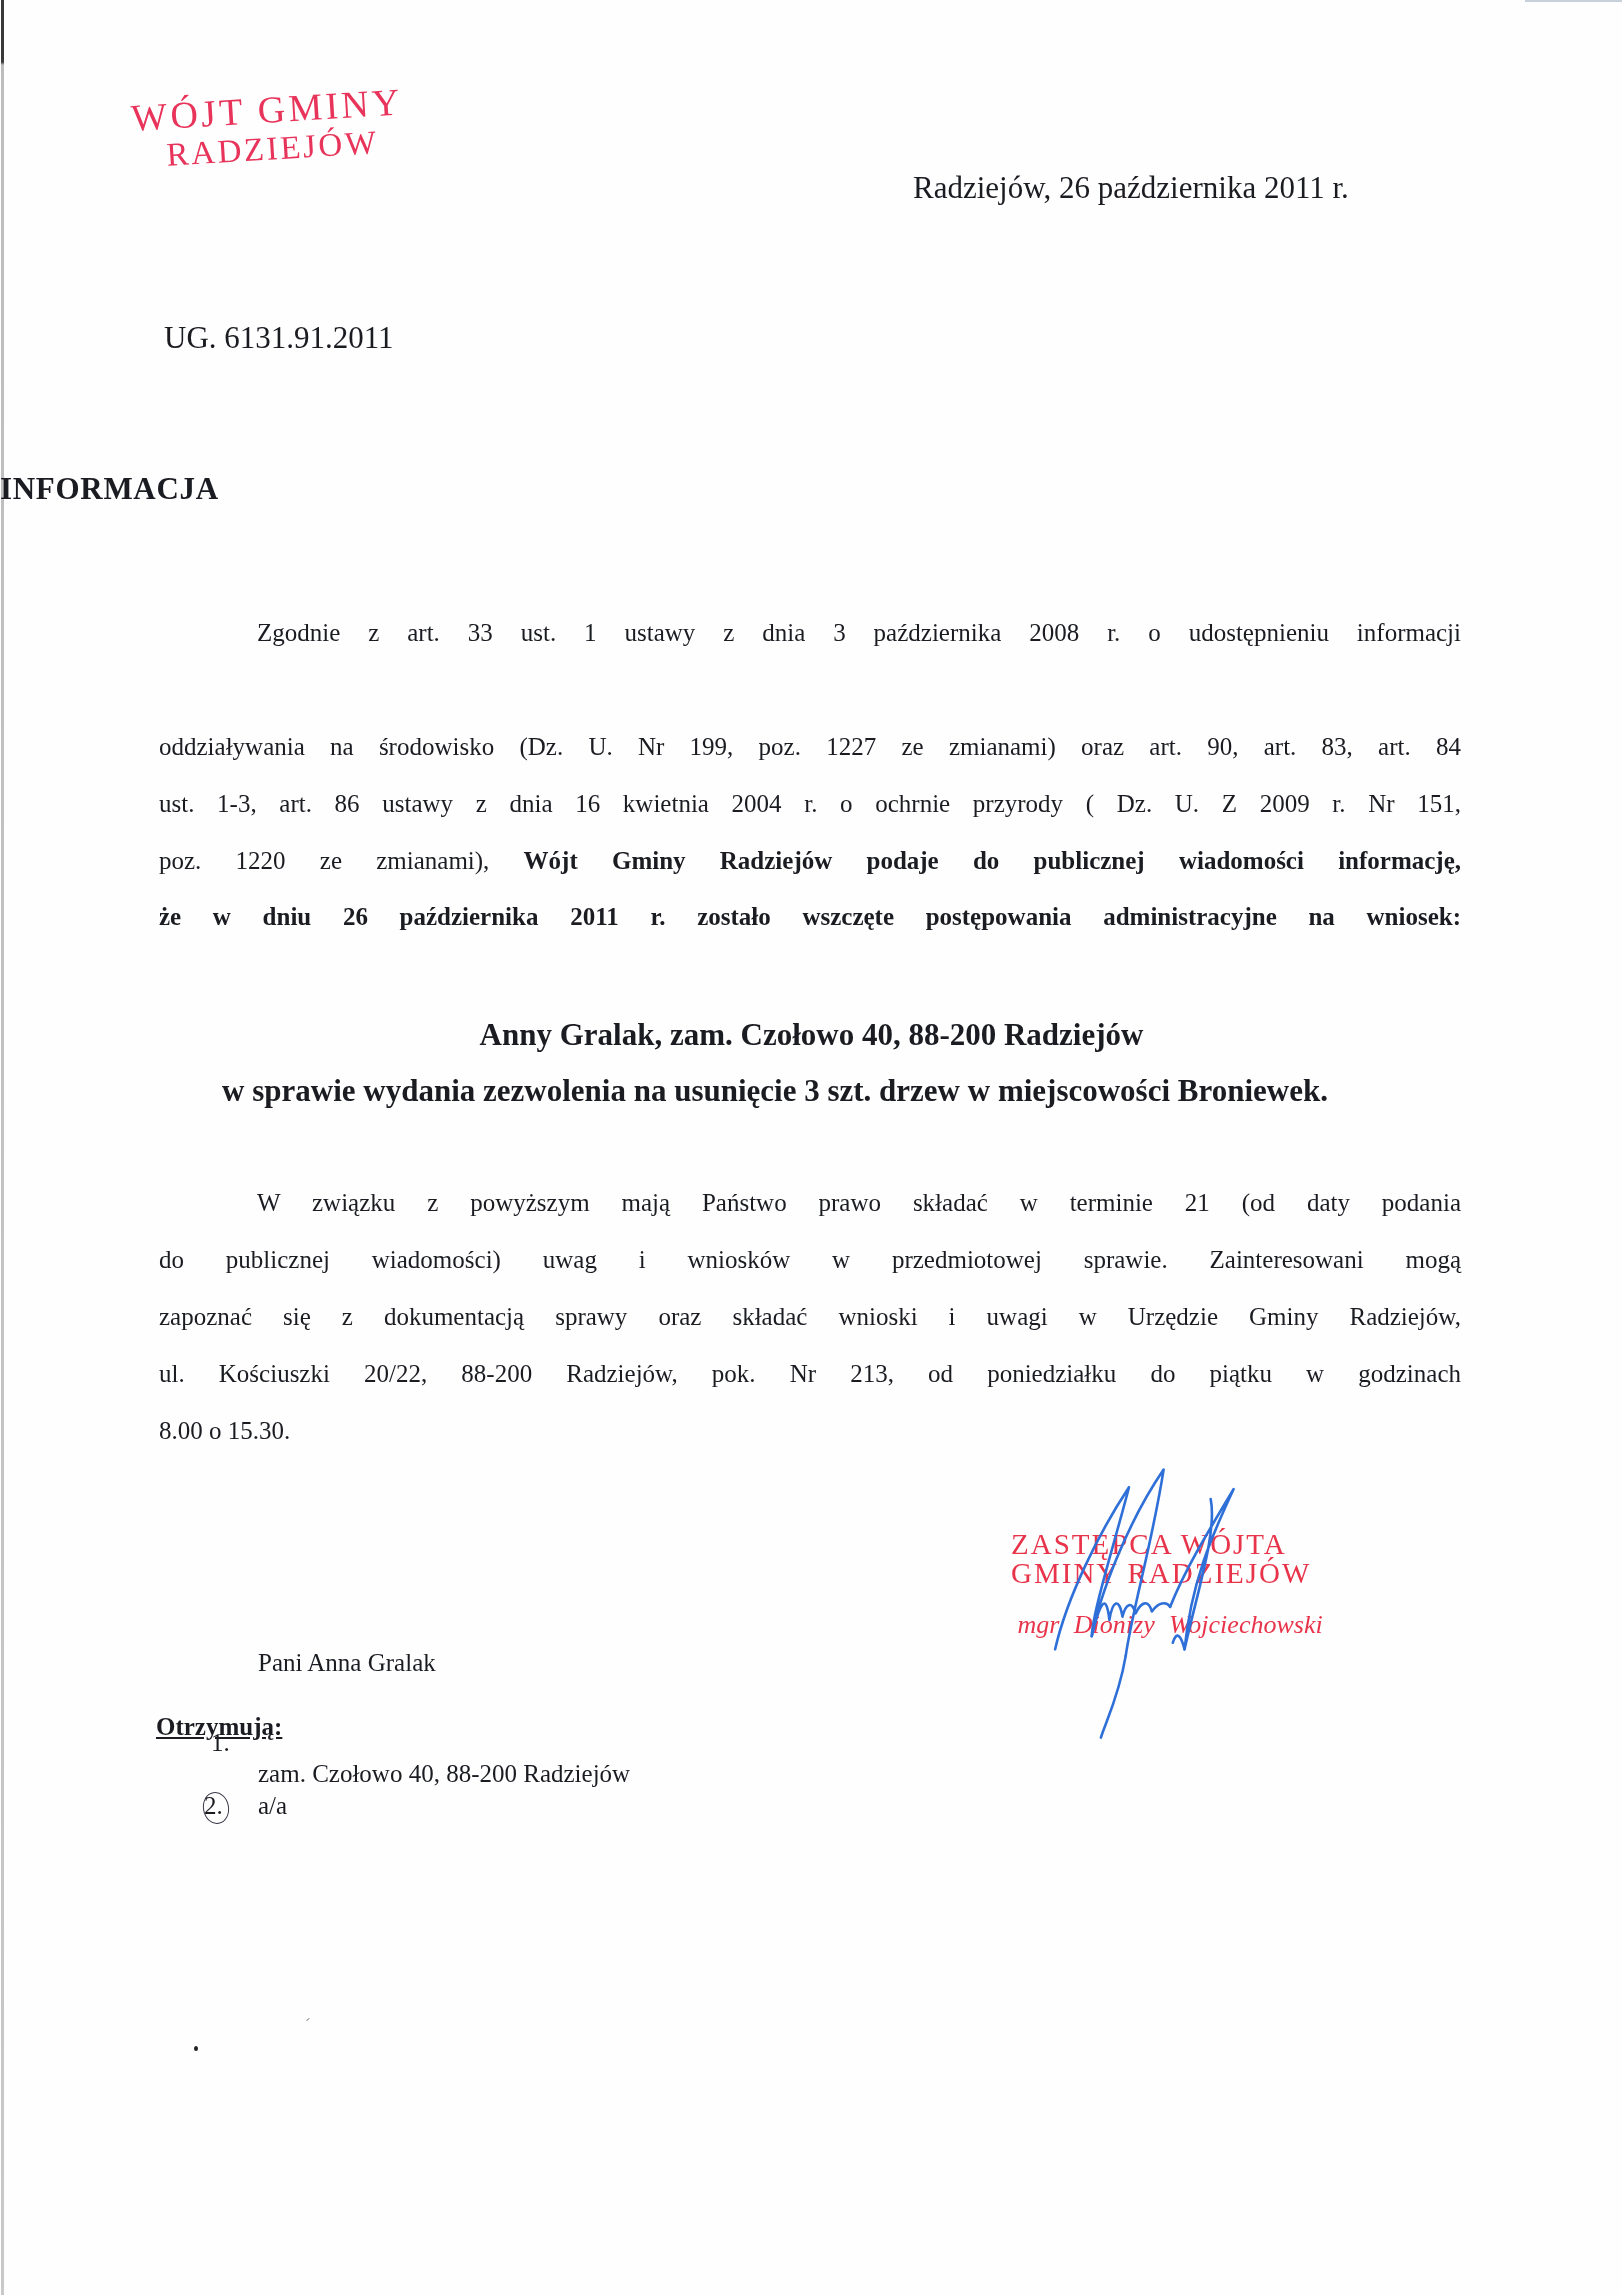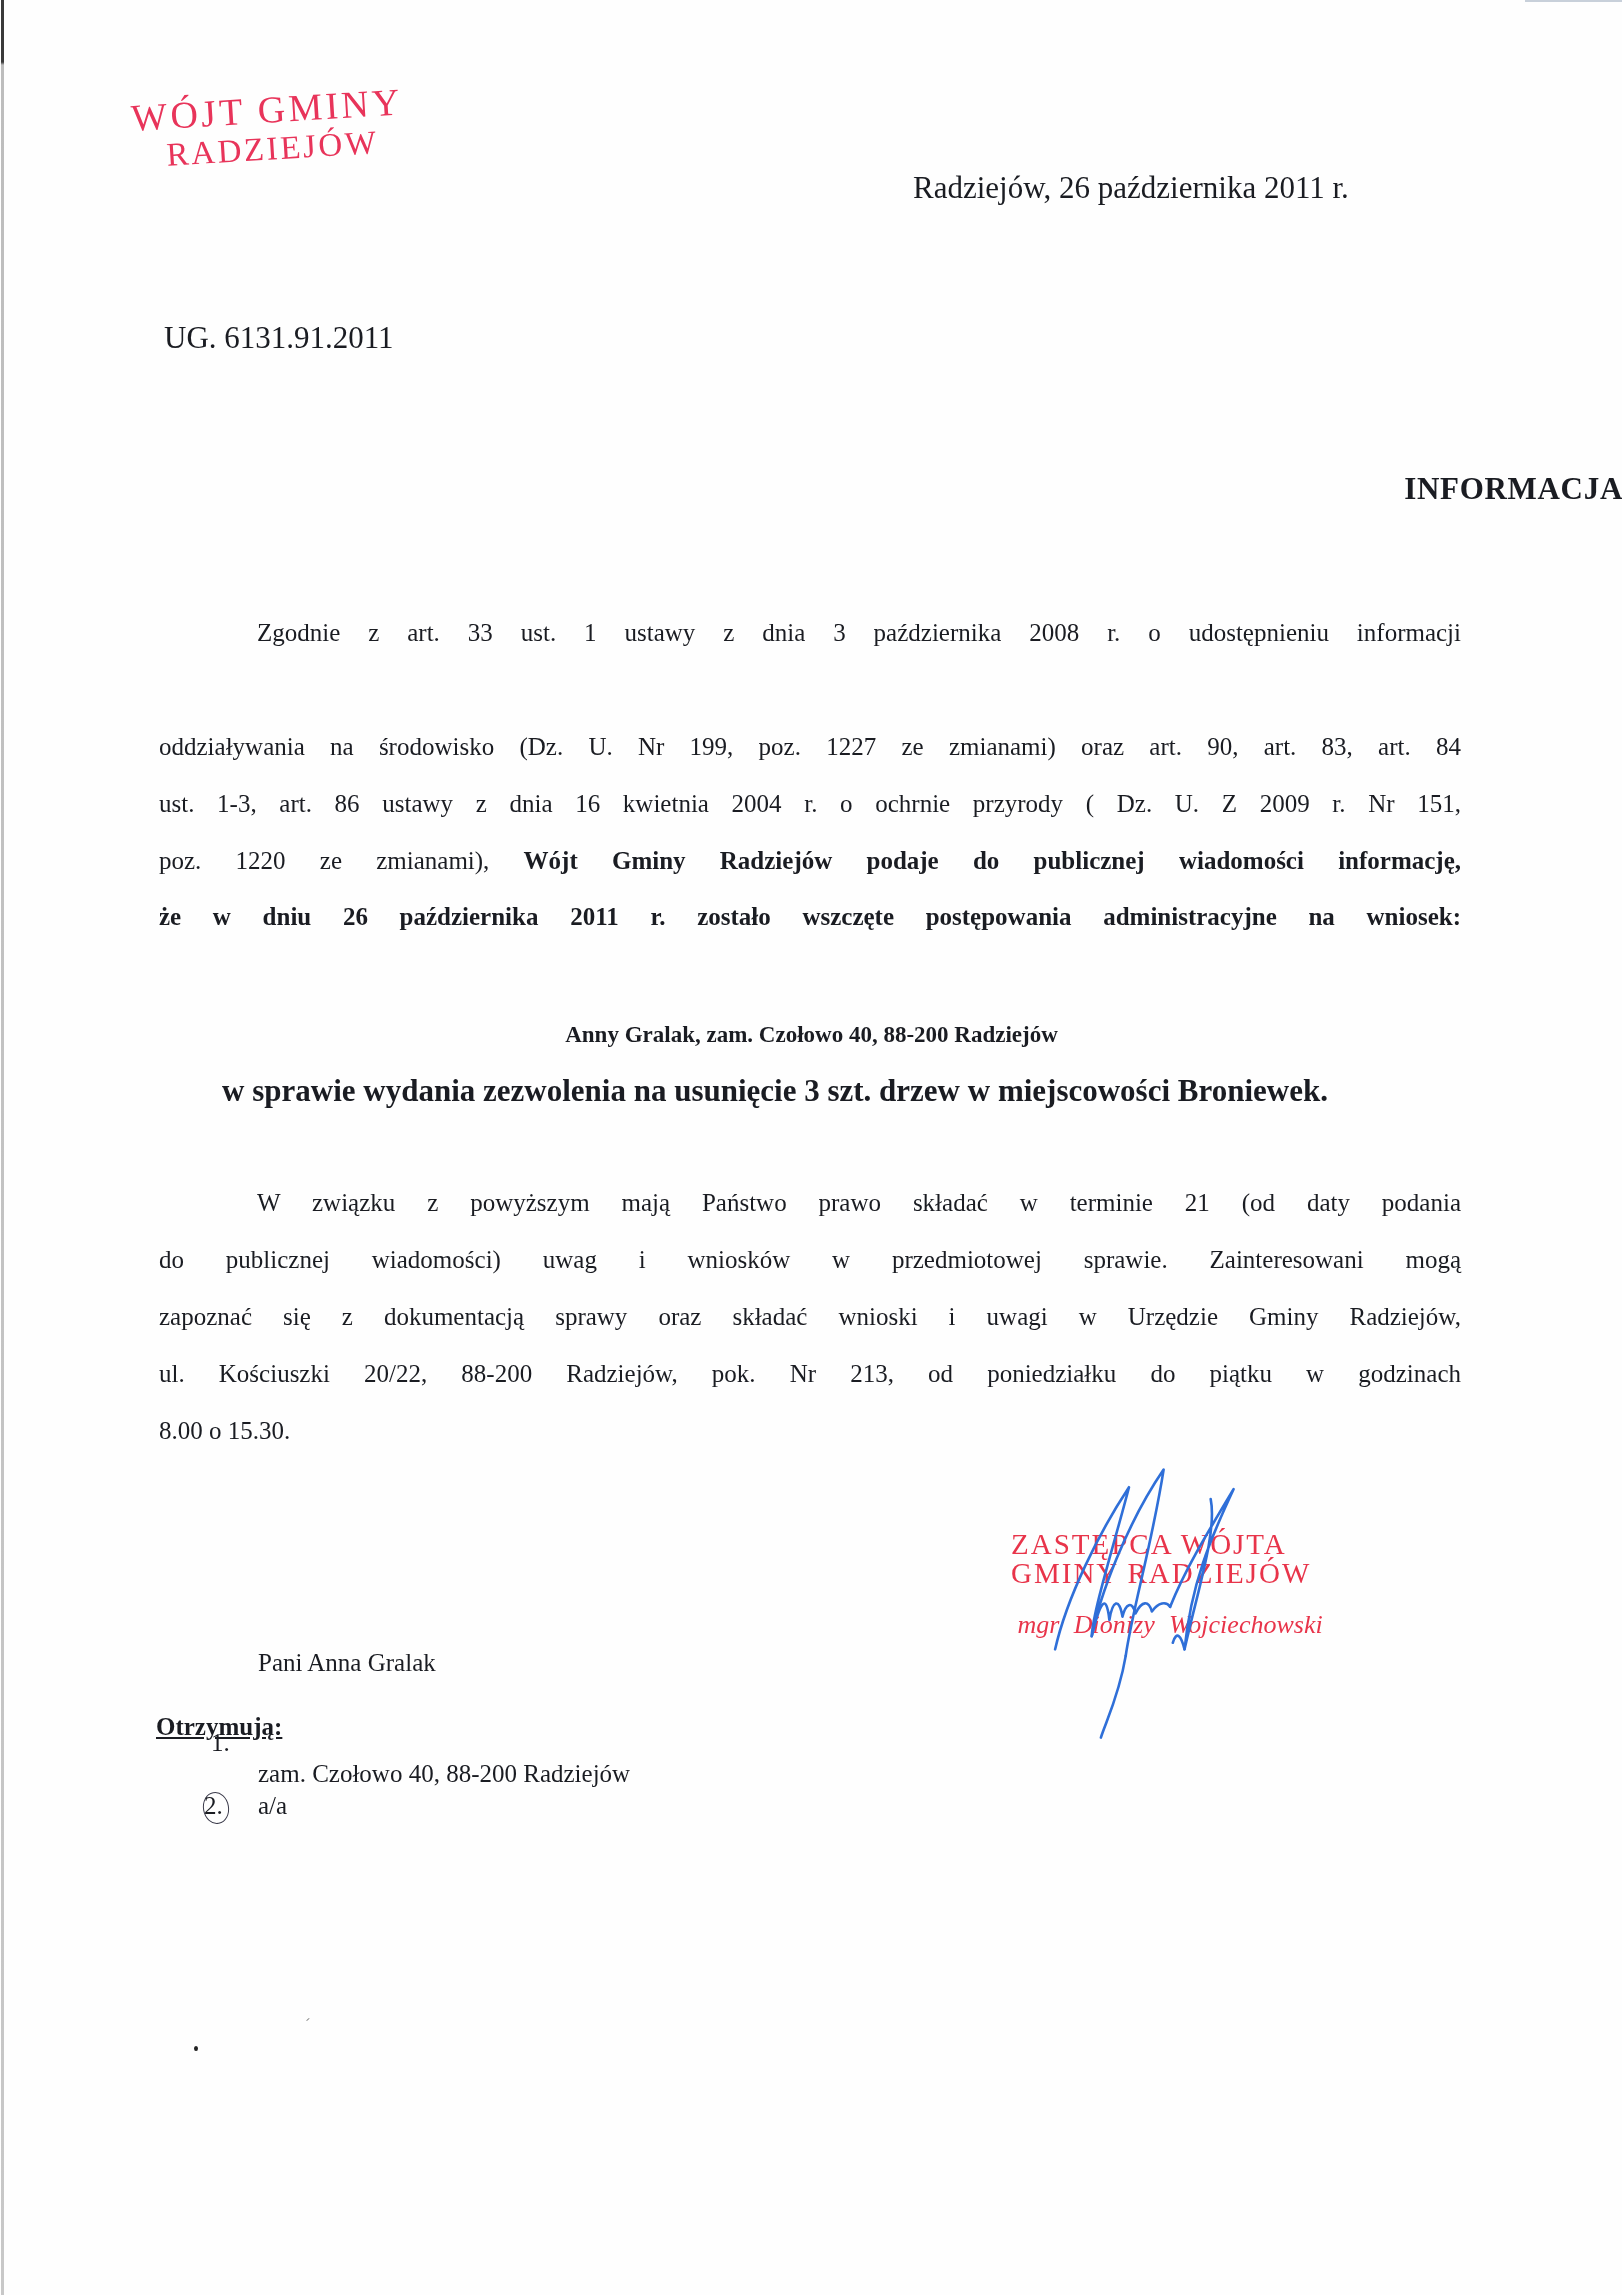--- a/index.html
+++ b/index.html
@@ -17,21 +17,21 @@
   .stamp-top .l1 { font-size: 38px; letter-spacing: 3.3px; line-height: 42px; }
   .stamp-top .l2 { font-size: 33px; letter-spacing: 2.6px; line-height: 37px; margin-left: 33px; }
 
   .line { position: absolute; white-space: nowrap; font-size: 25px; line-height: 37px; }
   .just { text-align: justify; text-align-last: justify; }
   .bold { font-weight: bold; }
   .center { text-align: center; }
 
   .date { left: 913px; top: 169px; font-size: 31px; }
   .ref { left: 164px; top: 319px; font-size: 31px; }
-  .title { left: 0; width: 1623px; top: 470px; font-size: 31px; font-weight: bold; text-align: right; letter-spacing: 0.7px; }
+  .title { left: 0; width: 1623px; top: 470px; font-size: 31px; font-weight: bold; text-align: left; letter-spacing: 0.7px; }
 
   .p { left: 159px; width: 1302px; }
   .p.indent { left: 257px; width: 1204px; }
 
   .sig-stamp { position: absolute; left: 1011px; top: 1530px; color: #e8344a; }
   .sig-stamp .s1 { font-size: 29px; letter-spacing: 2px; line-height: 29px; }
   .sig-stamp .s2 { font-size: 29px; letter-spacing: 2px; line-height: 29px; }
   .sig-stamp .s3 { font-size: 26px; font-style: italic; line-height: 34px; margin-top: 19.6px; margin-left: 6.5px; word-spacing: 7.9px; }
 
   .signature { position: absolute; left: 995px; top: 1440px; width: 366px; height: 301px; }
@@ -64,21 +64,21 @@
   <div class="line title">INFORMACJA</div>
 
   <div class="line p indent just" style="top:614px">Zgodnie z art. 33 ust. 1 ustawy z dnia 3 października 2008 r. o udostępnieniu informacji</div>
   <div class="line p just" style="top:728px">oddziaływania na środowisko (Dz. U. Nr 199, poz. 1227 ze zmianami) oraz art. 90, art. 83, art. 84</div>
   <div class="line p just" style="top:785px">ust. 1-3, art. 86 ustawy z dnia 16 kwietnia 2004 r. o ochrnie przyrody ( Dz. U. Z 2009 r. Nr 151,</div>
   <div class="line p just" style="top:842px">
     <span>poz. 1220 ze zmianami), </span><span class="bold">Wójt Gminy Radziejów podaje do publicznej wiadomości informację,</span>
   </div>
   <div class="line p just bold" style="top:898px">że w dniu 26 października 2011 r. zostało wszczęte postępowania administracyjne na wniosek:</div>
 
-  <div class="line bold center" style="left:0; width:1623px; top:1016px; font-size:23px;">Anny Gralak, zam. Czołowo 40, 88-200 Radziejów</div>
+  <div class="line bold center" style="left:0; width:1623px; top:1016px; font-size:31px;">Anny Gralak, zam. Czołowo 40, 88-200 Radziejów</div>
   <div class="line bold center" style="left:0; width:1550px; top:1072px; font-size:31px;">w sprawie wydania zezwolenia na usunięcie 3 szt. drzew w miejscowości  Broniewek.</div>
 
   <div class="line p indent just" style="top:1184px">W związku z powyższym mają Państwo prawo składać w terminie 21 (od daty podania</div>
   <div class="line p just" style="top:1241px">do publicznej wiadomości) uwag i wniosków w przedmiotowej sprawie. Zainteresowani mogą</div>
   <div class="line p just" style="top:1298px">zapoznać się z dokumentacją sprawy oraz składać wnioski i uwagi w Urzędzie Gminy Radziejów,</div>
   <div class="line p just" style="top:1355px">ul. Kościuszki 20/22, 88-200 Radziejów, pok. Nr 213, od poniedziałku do piątku w godzinach</div>
   <div class="line" style="left:159px; top:1412px;">8.00 o 15.30.</div>
 
   <div class="stamp sig-stamp">
     <div class="s1">ZASTĘPCA WÓJTA</div>

